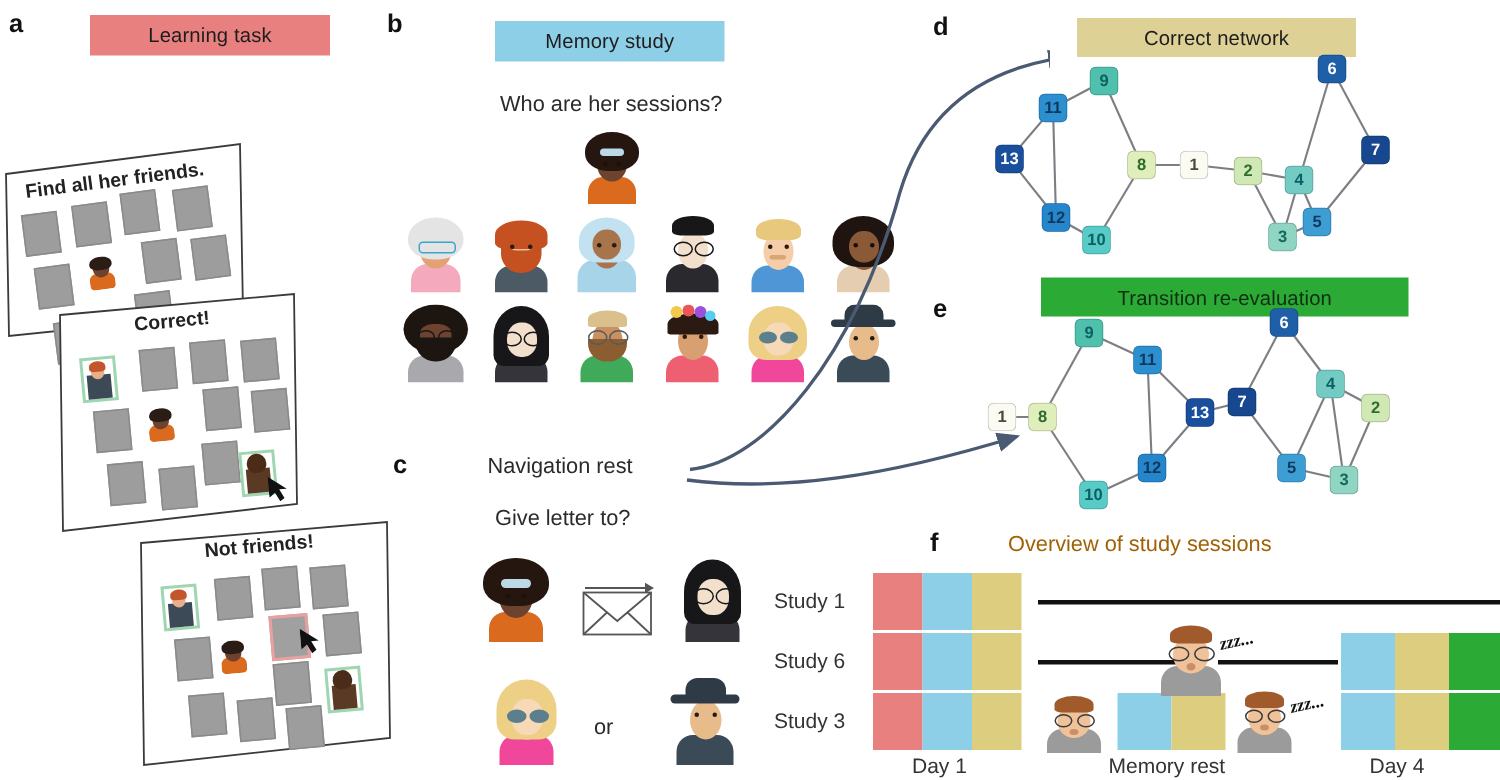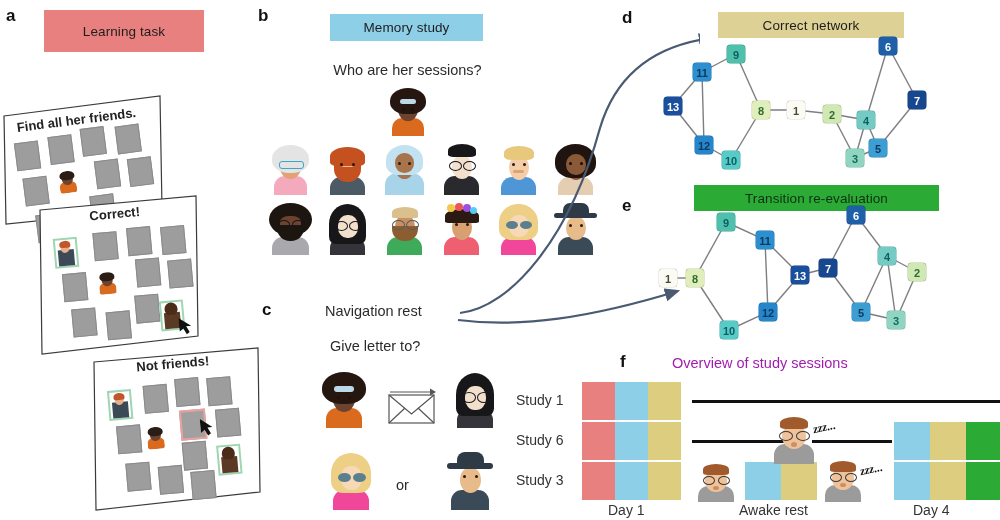--- a/index.html
+++ b/index.html
@@ -26,21 +26,21 @@
   .tline{position:absolute;height:3px;background:#111;}
   .daylabel{position:absolute;font-size:14px;color:#333;}
   .zzz{position:absolute;font-size:12px;font-weight:bold;font-style:italic;
        color:#111;transform:rotate(-12deg);font-family:"Liberation Serif",serif;}
 </style>
 </head>
 <body>
 
 <div class="abs panel-letter" style="left:6px;top:6px;">a</div>
 
-<div class="abs hdr-box" style="left:44px;top:10px;width:160px;height:42px;background:#e98080;">
+<div class="abs hdr-box" style="left:60px;top:10px;width:160px;height:27px;background:#e98080;">
   <span>Learning task</span>
 </div>
 
 <div class="abs" style="left:2px;top:48px;width:165px;height:175px;">
   <div style="position:absolute;inset:0;">
     <svg width="170" height="180" style="position:absolute;left:0;top:0;">
       <polygon points="2,68 158,48 160,160 4,176" fill="#ffffff" stroke="#3a3a3a" stroke-width="1.2"></polygon>
     </svg>
     <div style="position:absolute;left:8px;top:64px;width:146px;transform:rotate(-7.3deg);">
       <div style="text-align:center;font-size:13px;font-weight:600;color:#222;">Find all her friends.</div>
@@ -410,21 +410,21 @@
       <div class="node" style="left: 246px; top: 222px; background: rgb(79, 192, 172); color: rgb(13, 95, 99);">9</div>
       <div class="node" style="left: 249px; top: 330px; background: rgb(88, 203, 199); color: rgb(13, 95, 99);">10</div>
       <div class="node" style="left: 285px; top: 240px; background: rgb(43, 143, 208); color: rgb(16, 56, 92);">11</div>
       <div class="node" style="left: 288px; top: 312px; background: rgb(37, 134, 204); color: rgb(16, 56, 92);">12</div>
       <div class="node" style="left: 320px; top: 275px; background: rgb(26, 79, 158); color: rgb(255, 255, 255);">13</div>
     </div>
 </div>
 
 <div class="abs panel-letter" style="left:620px;top:352px;">f</div>
 
-<div class="abs" style="left:672px;top:355px;font-size:14.5px;color:#a21caf;">Overview of study sessions</div>
+<div class="abs" style="left:672px;top:355px;font-size:14.5px;color:#a16207;">Overview of study sessions</div>
 
 <div class="abs" style="left:500px;top:380px;width:500px;height:140px;">
 
   <div class="rowlabel" style="left:16px;top:12px;">Study 1</div>
   <div class="rowlabel" style="left:16px;top:52px;">Study 6</div>
   <div class="rowlabel" style="left:16px;top:92px;">Study 3</div>
 
   <div class="seg" style="left:82px;top:2px;width:33px;background:#e98080;"></div>
   <div class="seg" style="left:115px;top:2px;width:33px;background:#8ecfe8;"></div>
   <div class="seg" style="left:148px;top:2px;width:33px;background:#ddcd7f;"></div>
@@ -475,15 +475,15 @@
 
   <div class="seg" style="left:394px;top:42px;width:36px;background:#8ecfe8;"></div>
   <div class="seg" style="left:430px;top:42px;width:36px;background:#ddcd7f;"></div>
   <div class="seg" style="left:466px;top:42px;width:34px;background:#2bab35;"></div>
 
   <div class="seg" style="left:394px;top:82px;width:36px;background:#8ecfe8;"></div>
   <div class="seg" style="left:430px;top:82px;width:36px;background:#ddcd7f;"></div>
   <div class="seg" style="left:466px;top:82px;width:34px;background:#2bab35;"></div>
 
   <div class="daylabel" style="left:108px;top:122px;">Day 1</div>
-  <div class="daylabel" style="left:239px;top:122px;">Awake rest</div>
+  <div class="daylabel" style="left:239px;top:122px;">Memory rest</div>
   <div class="daylabel" style="left:413px;top:122px;">Day 4</div>
 </div>
 
 </body></html>

